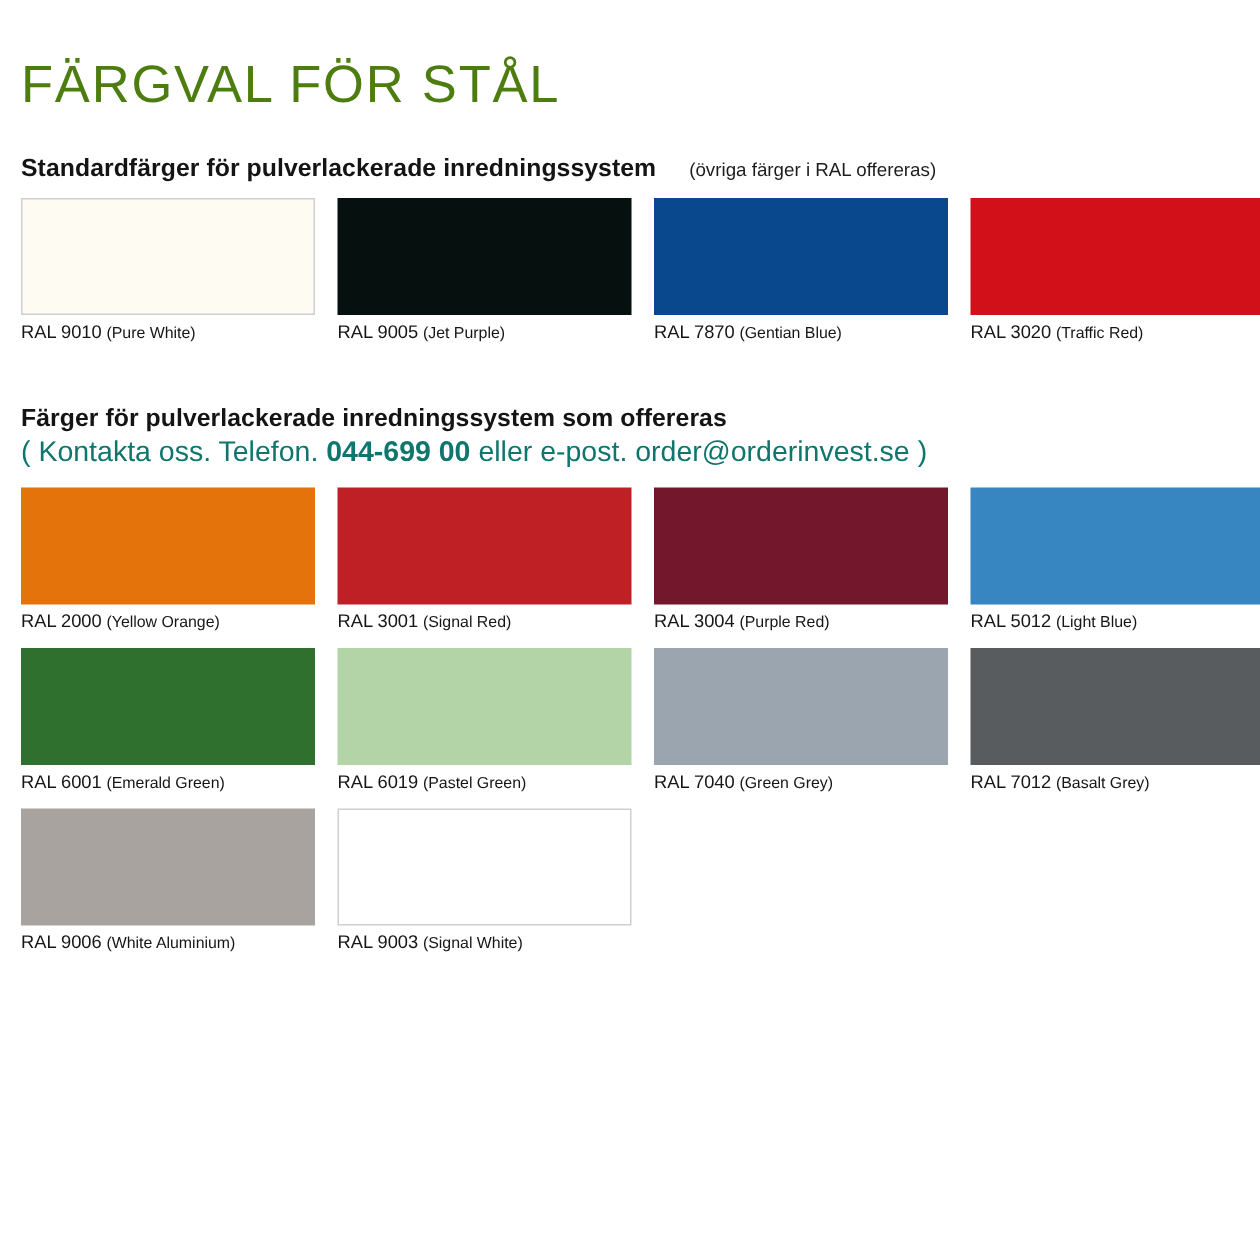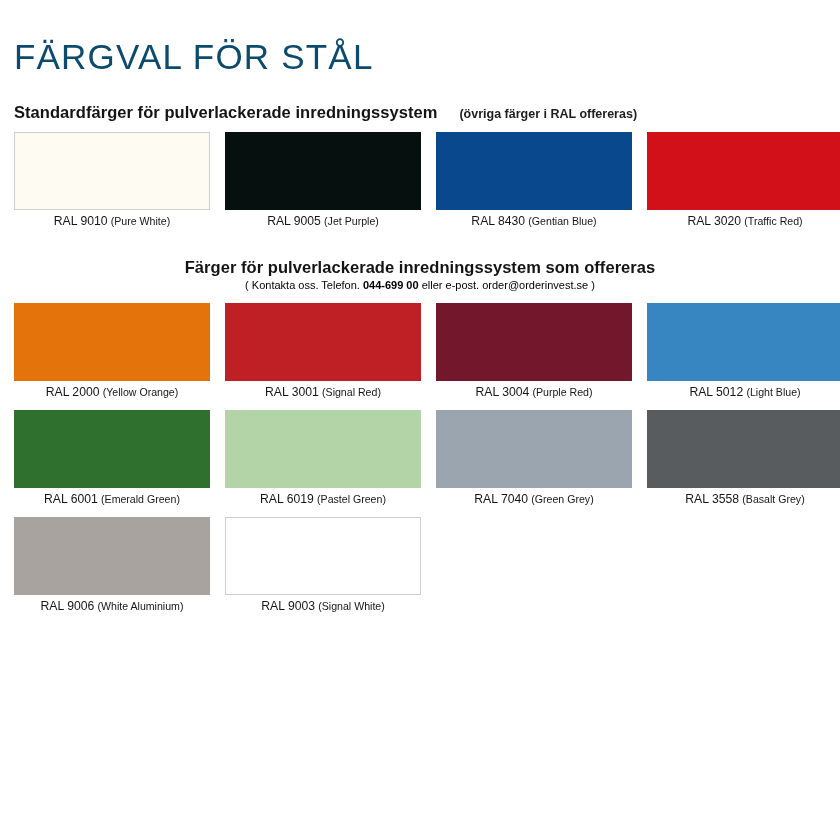--- a/index.html
+++ b/index.html
@@ -20,47 +20,46 @@
     height: 840px;
     box-sizing: border-box;
     padding: 0 14px;
   }
   .page-title {
     font-size: 35px;
     font-weight: 300;
     letter-spacing: 1.2px;
     margin: 38px 0 0 0;
     padding: 0;
-    color: #0c4a6e;
+    color: #4d7c0f;
     line-height: 1.1;
   }
   .section {
     margin-top: 26px;
-    text-align: center;
   }
   .section-head {
     display: flex;
     align-items: baseline;
     gap: 22px;
     margin-bottom: 10px;
   }
   .section-title {
     font-size: 16.5px;
     font-weight: bold;
     color: #141414;
     letter-spacing: 0.05px;
   }
   .section-note {
     font-size: 12.5px;
-    font-weight: bold;
+    font-weight: normal;
     color: #1d1d1d;
   }
   .section-sub {
-    font-size: 11px;
-    color: #000000;
+    font-size: 19px;
+    color: #0f766e;
     margin: 2px 0 12px 0;
   }
   .section-sub b {
     font-weight: bold;
   }
   .grid {
     display: grid;
     grid-template-columns: repeat(4, 196px);
     column-gap: 15px;
     row-gap: 11px;
@@ -82,21 +81,21 @@
     color: #161616;
     white-space: nowrap;
   }
   .swatch-label .code {
     font-size: 12.2px;
   }
   .swatch-label .name {
     font-size: 10.6px;
   }
   .section-2 {
-    margin-top: 30px;
+    margin-top: 42px;
   }
 </style>
 </head>
 <body>
 
 <div class="page">
 
   <h1 class="page-title">FÄRGVAL FÖR STÅL</h1>
 
   <div class="section">
@@ -120,21 +119,21 @@
         <div class="swatch" style="background:#06100f"></div>
         <div class="swatch-label">
           <span class="code">RAL 9005</span>
           <span class="name">(Jet Purple)</span>
         </div>
       </div>
 
       <div class="swatch-cell">
         <div class="swatch" style="background:#09488d"></div>
         <div class="swatch-label">
-          <span class="code">RAL 8430</span>
+          <span class="code">RAL 7870</span>
           <span class="name">(Gentian Blue)</span>
         </div>
       </div>
 
       <div class="swatch-cell">
         <div class="swatch" style="background:#d2101a"></div>
         <div class="swatch-label">
           <span class="code">RAL 3020</span>
           <span class="name">(Traffic Red)</span>
         </div>
@@ -209,21 +208,21 @@
         <div class="swatch" style="background:#9ba5af"></div>
         <div class="swatch-label">
           <span class="code">RAL 7040</span>
           <span class="name">(Green Grey)</span>
         </div>
       </div>
 
       <div class="swatch-cell">
         <div class="swatch" style="background:#585c5e"></div>
         <div class="swatch-label">
-          <span class="code">RAL 3558</span>
+          <span class="code">RAL 7012</span>
           <span class="name">(Basalt Grey)</span>
         </div>
       </div>
 
       <div class="swatch-cell">
         <div class="swatch" style="background:#a9a3a0"></div>
         <div class="swatch-label">
           <span class="code">RAL 9006</span>
           <span class="name">(White Aluminium)</span>
         </div>

